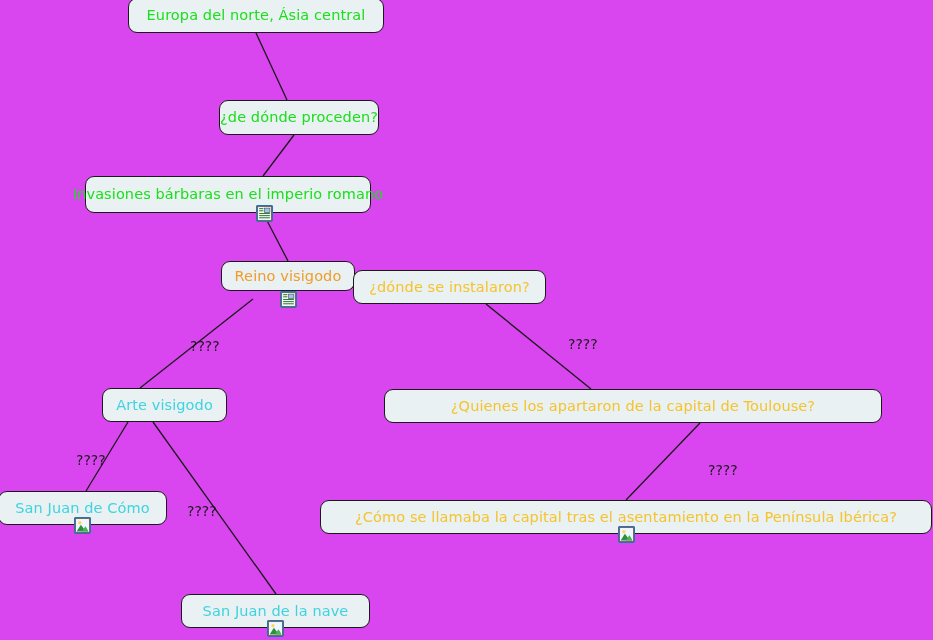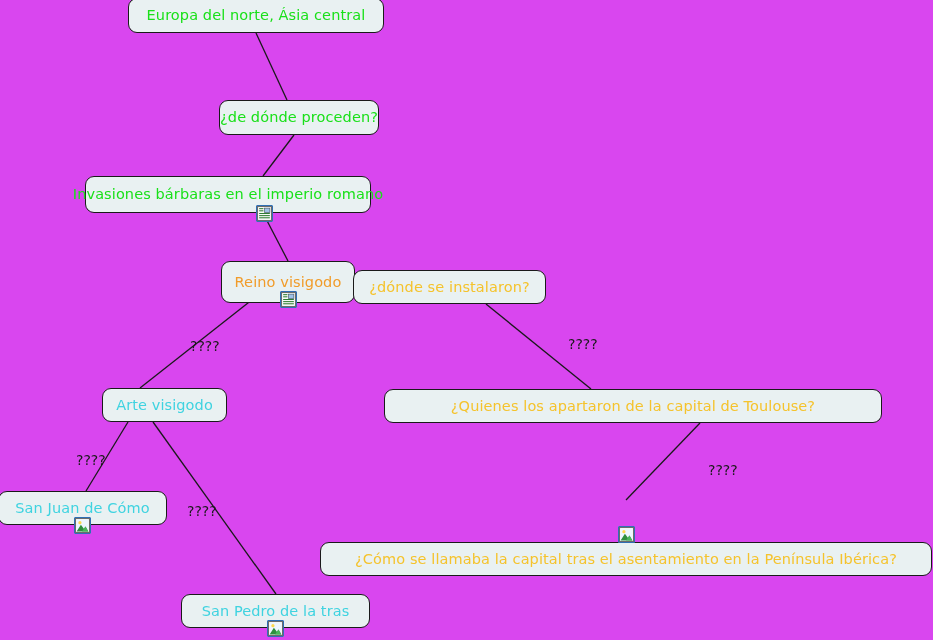--- a/index.html
+++ b/index.html
@@ -104,21 +104,21 @@
         <svg viewBox="0 0 14 14">
           <rect x="0.5" y="0.5" width="13" height="13" fill="#ffffff" stroke="#6b6b6b" stroke-width="1"></rect>
           <rect x="7" y="2" width="5" height="4" fill="#9fc2e8" stroke="#445566" stroke-width="0.6"></rect>
           <rect x="2" y="2" width="4" height="1" fill="#2e7d32"></rect>
           <rect x="2" y="4" width="4" height="1" fill="#2e7d32"></rect>
           <rect x="2" y="6.5" width="10" height="1" fill="#2e7d32"></rect>
           <rect x="2" y="8.5" width="10" height="1" fill="#2e7d32"></rect>
           <rect x="2" y="10.5" width="10" height="1" fill="#2e7d32"></rect>
         </svg>
       </div>
-      <div class="node" style="left: 221px; top: 261px; width: 134px; height: 42px;">
+      <div class="node" style="left: 221px; top: 261px; width: 134px; height: 30px;">
         <span class="node-label c-orange">Reino visigodo</span>
       </div>
       <div class="node-icon" style="left: 279.5px; top: 291px;">
         <svg viewBox="0 0 14 14">
           <rect x="0.5" y="0.5" width="13" height="13" fill="#ffffff" stroke="#6b6b6b" stroke-width="1"></rect>
           <rect x="7" y="2" width="5" height="4" fill="#9fc2e8" stroke="#445566" stroke-width="0.6"></rect>
           <rect x="2" y="2" width="4" height="1" fill="#2e7d32"></rect>
           <rect x="2" y="4" width="4" height="1" fill="#2e7d32"></rect>
           <rect x="2" y="6.5" width="10" height="1" fill="#2e7d32"></rect>
           <rect x="2" y="8.5" width="10" height="1" fill="#2e7d32"></rect>
@@ -139,34 +139,34 @@
       </div>
       <div class="node-icon" style="left: 74px; top: 517px;">
         <svg viewBox="0 0 14 14">
           <rect x="0.5" y="0.5" width="13" height="13" fill="#ffffff" stroke="#6b6b6b" stroke-width="1"></rect>
           <rect x="1.5" y="1.5" width="11" height="11" fill="#eef6ff"></rect>
           <circle cx="4.6" cy="4.4" r="1.5" fill="#ffd84d"></circle>
           <polygon points="1.5,12.5 5.5,6.2 8.3,10 9.8,8 12.5,12.5" fill="#2f8f3e"></polygon>
           <polygon points="6.5,12.5 9.8,8 12.5,12.5" fill="#49b55a"></polygon>
         </svg>
       </div>
-      <div class="node" style="left: 320px; top: 500px; width: 612px; height: 34px; margin-top: 42px;">
+      <div class="node" style="left: 320px; top: 500px; width: 612px; height: 34px;">
         <span class="node-label c-gold">¿Cómo se llamaba la capital tras el asentamiento en la Península Ibérica?</span>
       </div>
       <div class="node-icon" style="left: 617.5px; top: 526px;">
         <svg viewBox="0 0 14 14">
           <rect x="0.5" y="0.5" width="13" height="13" fill="#ffffff" stroke="#6b6b6b" stroke-width="1"></rect>
           <rect x="1.5" y="1.5" width="11" height="11" fill="#eef6ff"></rect>
           <circle cx="4.6" cy="4.4" r="1.5" fill="#ffd84d"></circle>
           <polygon points="1.5,12.5 5.5,6.2 8.3,10 9.8,8 12.5,12.5" fill="#2f8f3e"></polygon>
           <polygon points="6.5,12.5 9.8,8 12.5,12.5" fill="#49b55a"></polygon>
         </svg>
       </div>
       <div class="node" style="left: 181px; top: 594px; width: 189px; height: 34px;">
-        <span class="node-label c-cyan">San Pedro de la tras</span>
+        <span class="node-label c-cyan">San Juan de la nave</span>
       </div>
       <div class="node-icon" style="left: 267px; top: 620px;">
         <svg viewBox="0 0 14 14">
           <rect x="0.5" y="0.5" width="13" height="13" fill="#ffffff" stroke="#6b6b6b" stroke-width="1"></rect>
           <rect x="1.5" y="1.5" width="11" height="11" fill="#eef6ff"></rect>
           <circle cx="4.6" cy="4.4" r="1.5" fill="#ffd84d"></circle>
           <polygon points="1.5,12.5 5.5,6.2 8.3,10 9.8,8 12.5,12.5" fill="#2f8f3e"></polygon>
           <polygon points="6.5,12.5 9.8,8 12.5,12.5" fill="#49b55a"></polygon>
         </svg>
       </div>

